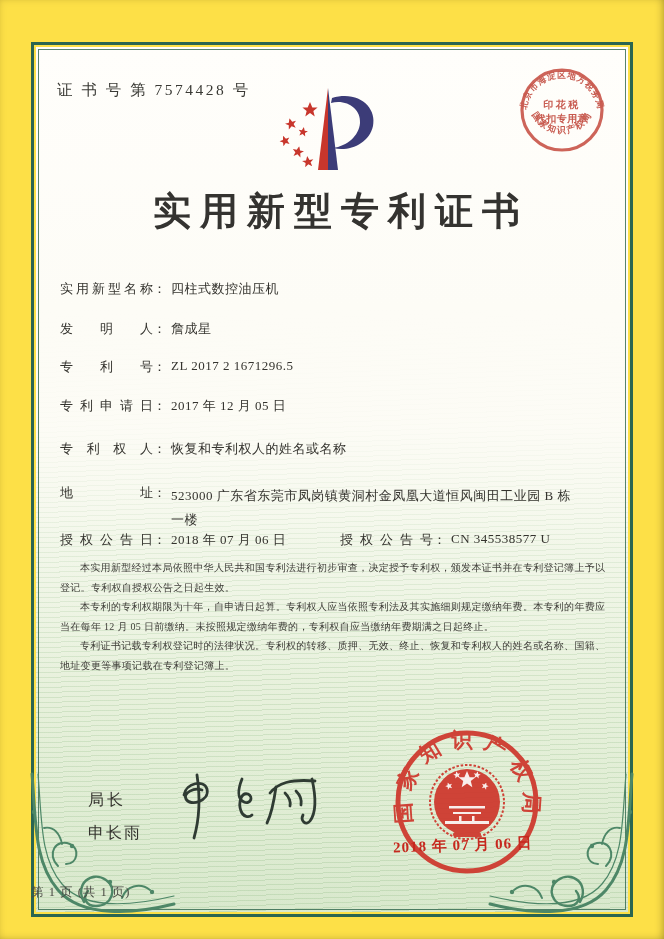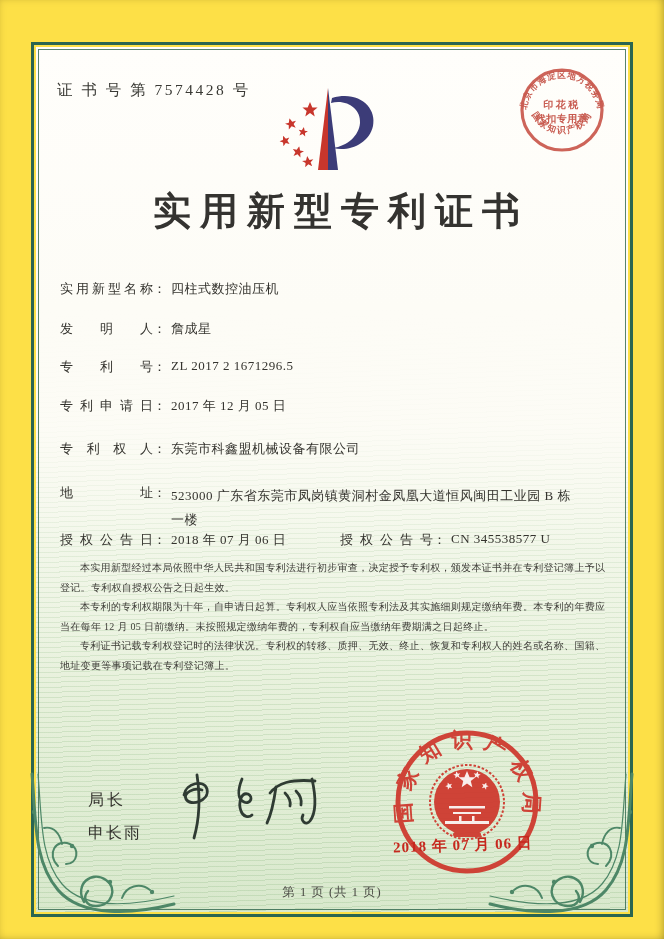--- a/index.html
+++ b/index.html
@@ -30,21 +30,21 @@
   .field-row{left:60px;width:552px;font-size:13px;font-weight:400;z-index:3;color:#34332e;}
   .lbl{display:inline-block;width:93px;text-align:justify;text-align-last:justify;vertical-align:top;}
   .colon{display:inline-block;vertical-align:top;}
   .val{display:inline-block;margin-left:5px;vertical-align:top;letter-spacing:.5px;}
   .val-address{width:412px;line-height:24px;}
   .pair2{position:absolute;left:280px;top:0;}
   .paras{left:60px;top:558px;width:553px;z-index:3;color:#3e3d38;}
   .paras p{margin:0;font-size:10px;line-height:19.5px;text-indent:2em;letter-spacing:.3px;}
   .post{left:88px;top:790px;font-size:16px;letter-spacing:3px;z-index:3;color:#33322d;}
   .name{left:88px;top:823px;font-size:16px;letter-spacing:2px;z-index:3;color:#33322d;}
-  .footer{left:31px;top:884px;width:602px;text-align:center;font-size:12.5px;letter-spacing:1px;color:#4a4a44;z-index:3;}
+  .footer{left:31px;top:884px;width:602px;font-size:12.5px;letter-spacing:1px;color:#4a4a44;z-index:3;}
   .seal-date{left:393px;top:836px;font-size:15px;font-weight:600;color:#c6281e;letter-spacing:1px;transform:rotate(-2deg);z-index:5;}
   svg{display:block;}
   .z3{z-index:3;} .z4{z-index:4;} .z1{z-index:1;}
 </style>
 </head>
 <body>
 
 <div class="page">
 
   <div class="frame">
@@ -129,21 +129,21 @@
   <div class="abs field-row" style="top:320px">
     <span class="lbl">发明人</span><span class="colon">：</span><span class="val">詹成星</span>
   </div>
   <div class="abs field-row" style="top:358px">
     <span class="lbl">专利号</span><span class="colon">：</span><span class="val">ZL 2017 2 1671296.5</span>
   </div>
   <div class="abs field-row" style="top:397px">
     <span class="lbl">专利申请日</span><span class="colon">：</span><span class="val">2017 年 12 月 05 日</span>
   </div>
   <div class="abs field-row" style="top:440px">
-    <span class="lbl">专利权人</span><span class="colon">：</span><span class="val">东莞市科鑫盟机械设备有限公司</span>
+    <span class="lbl">专利权人</span><span class="colon">：</span><span class="val">恢复和专利权人的姓名或名称</span>
   </div>
   <div class="abs field-row" style="top:484px">
     <span class="lbl">地址</span><span class="colon">：</span><span class="val val-address">523000 广东省东莞市凤岗镇黄洞村金凤凰大道恒风闽田工业园 B 栋一楼</span>
   </div>
   <div class="abs field-row" style="top:531px">
     <span class="lbl">授权公告日</span><span class="colon">：</span><span class="val">2018 年 07 月 06 日</span>
     <span class="pair2">
       <span class="lbl">授权公告号</span><span class="colon">：</span><span class="val">CN 345538577 U</span>
     </span>
   </div>

